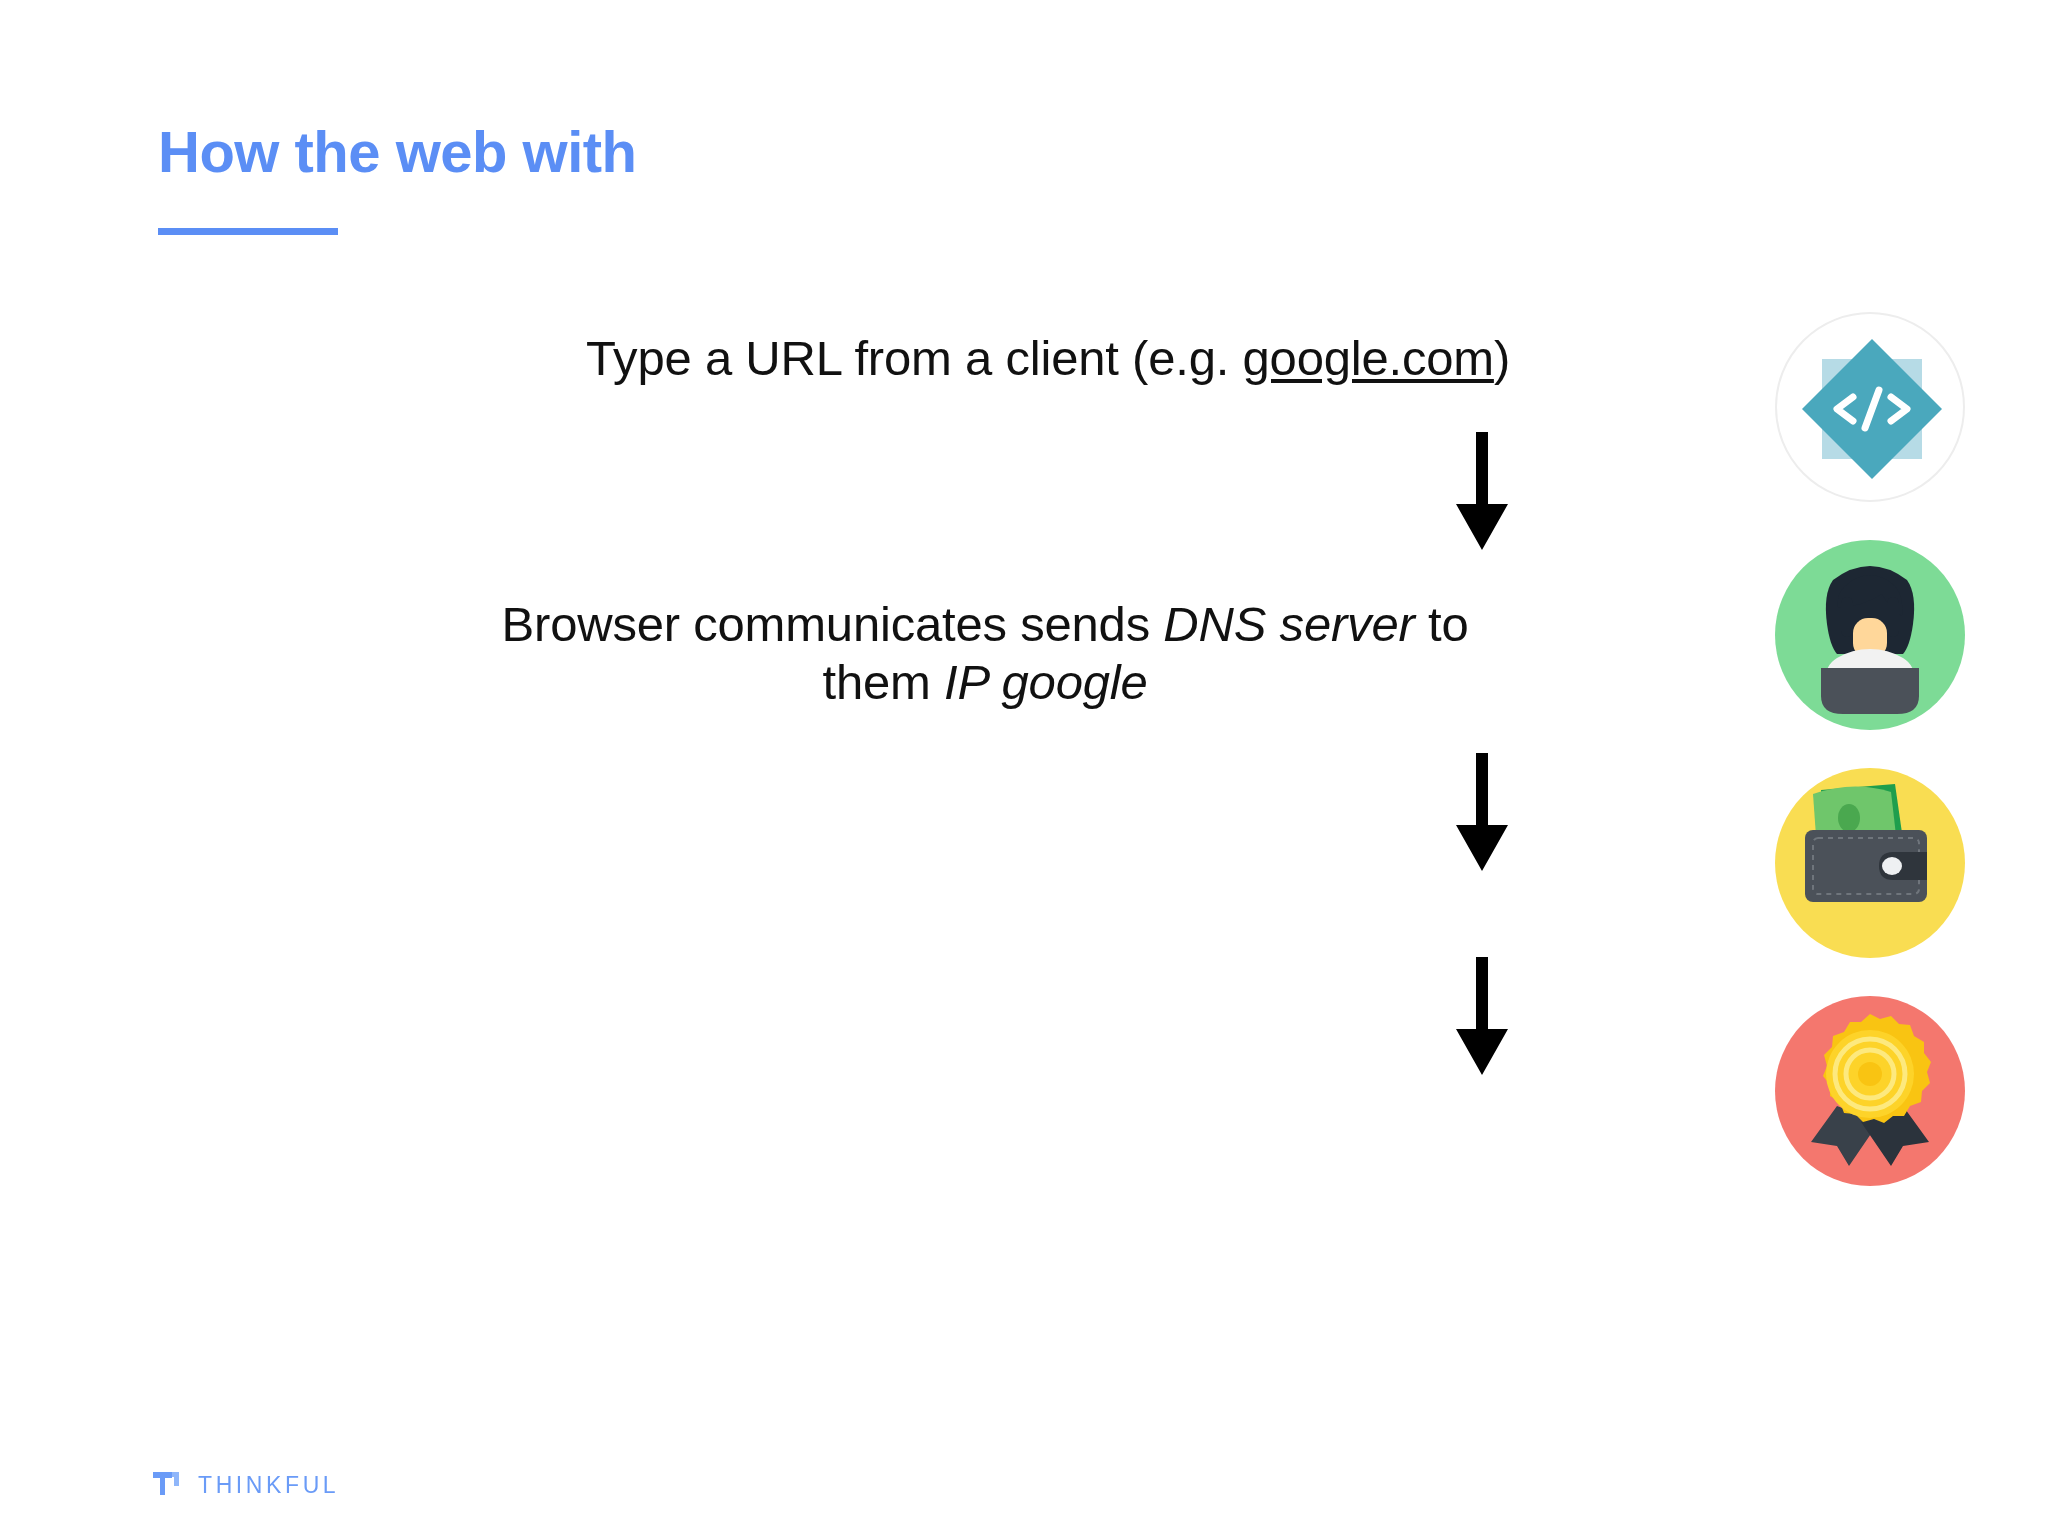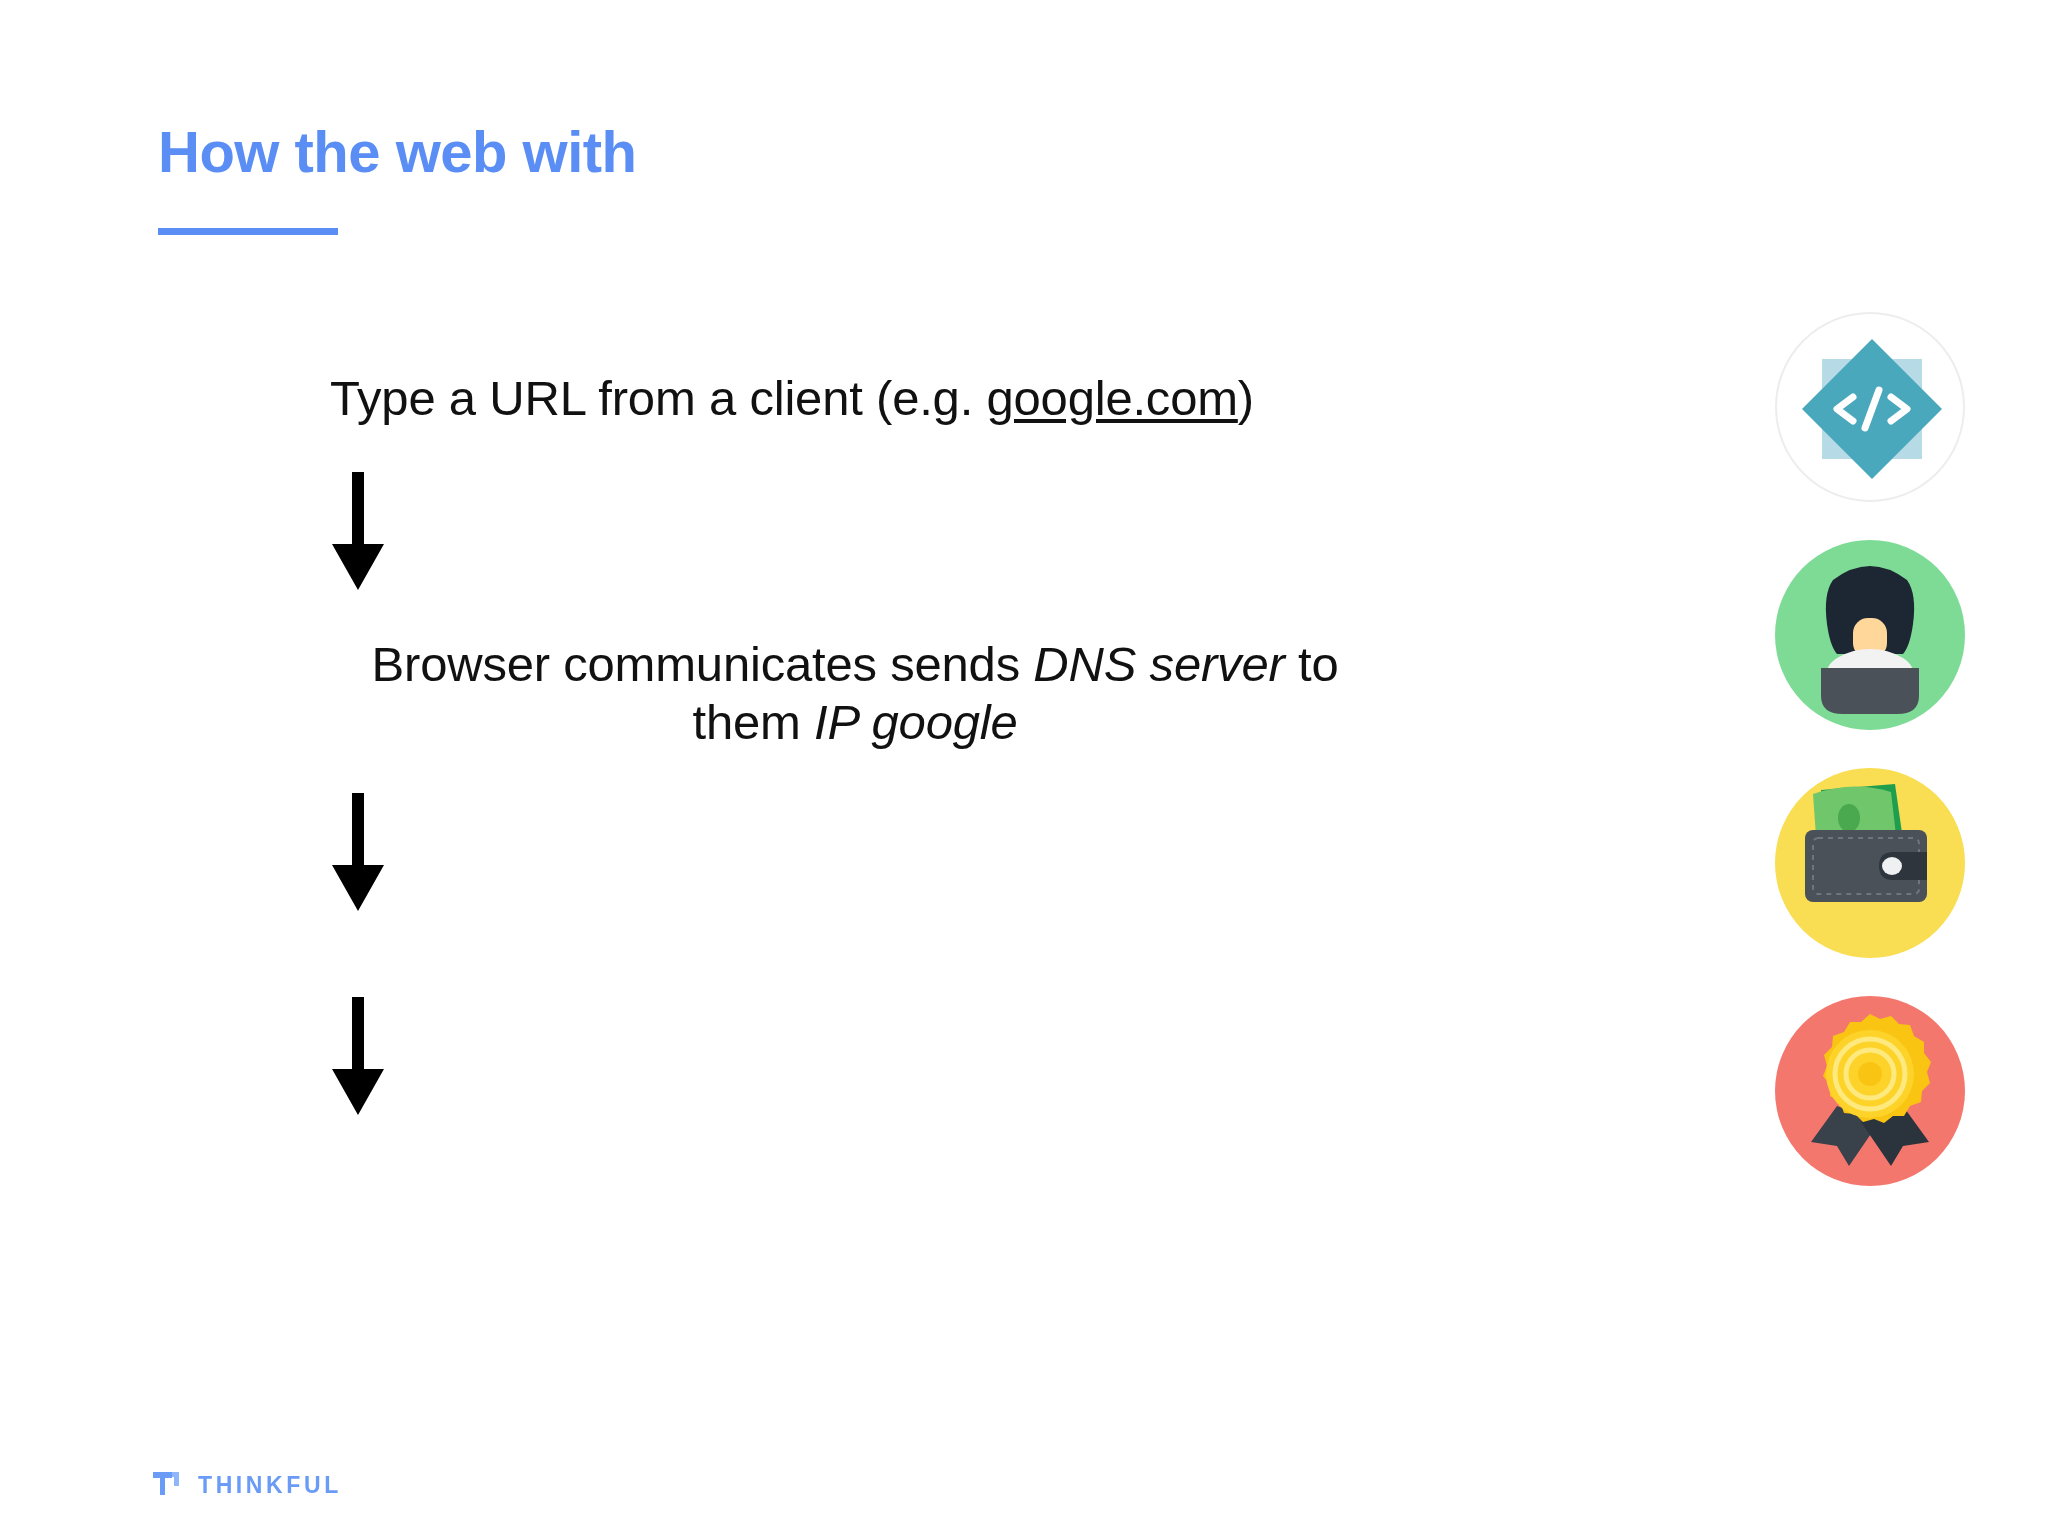--- a/index.html
+++ b/index.html
@@ -36,22 +36,21 @@
   }
 
   
   .flow {
     position: absolute;
     left: 330px;
     top: 330px;
     width: 1180px;
     display: flex;
     flex-direction: column;
-    align-items: flex-start;
-    margin-top: 40px;
+    align-items: flex-end;
   }
   .flow-step {
     text-align: center;
     color: #111111;
     font-size: 49px;
     line-height: 1.18;
     font-weight: 400;
     letter-spacing: -0.2px;
     max-width: 1050px;
   }
@@ -102,21 +101,21 @@
   .logo {
     position: absolute;
     left: 150px;
     top: 1468px;
     display: flex;
     align-items: center;
     gap: 14px;
   }
   .logo-word {
     font-size: 23px;
-    font-weight: bold;
+    font-weight: normal;
     letter-spacing: 3.6px;
     color: #6a9bf7;
   }
 </style>
 </head>
 <body>
 
 <div class="slide-title">How the web with</div>
 <div class="title-rule"></div>
 

